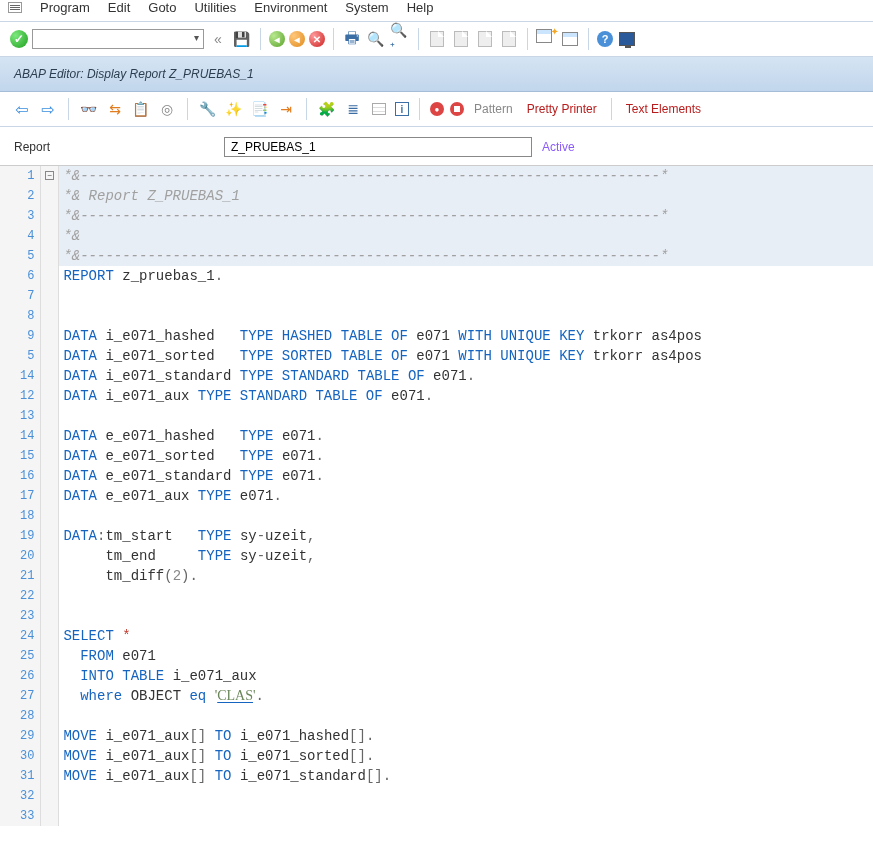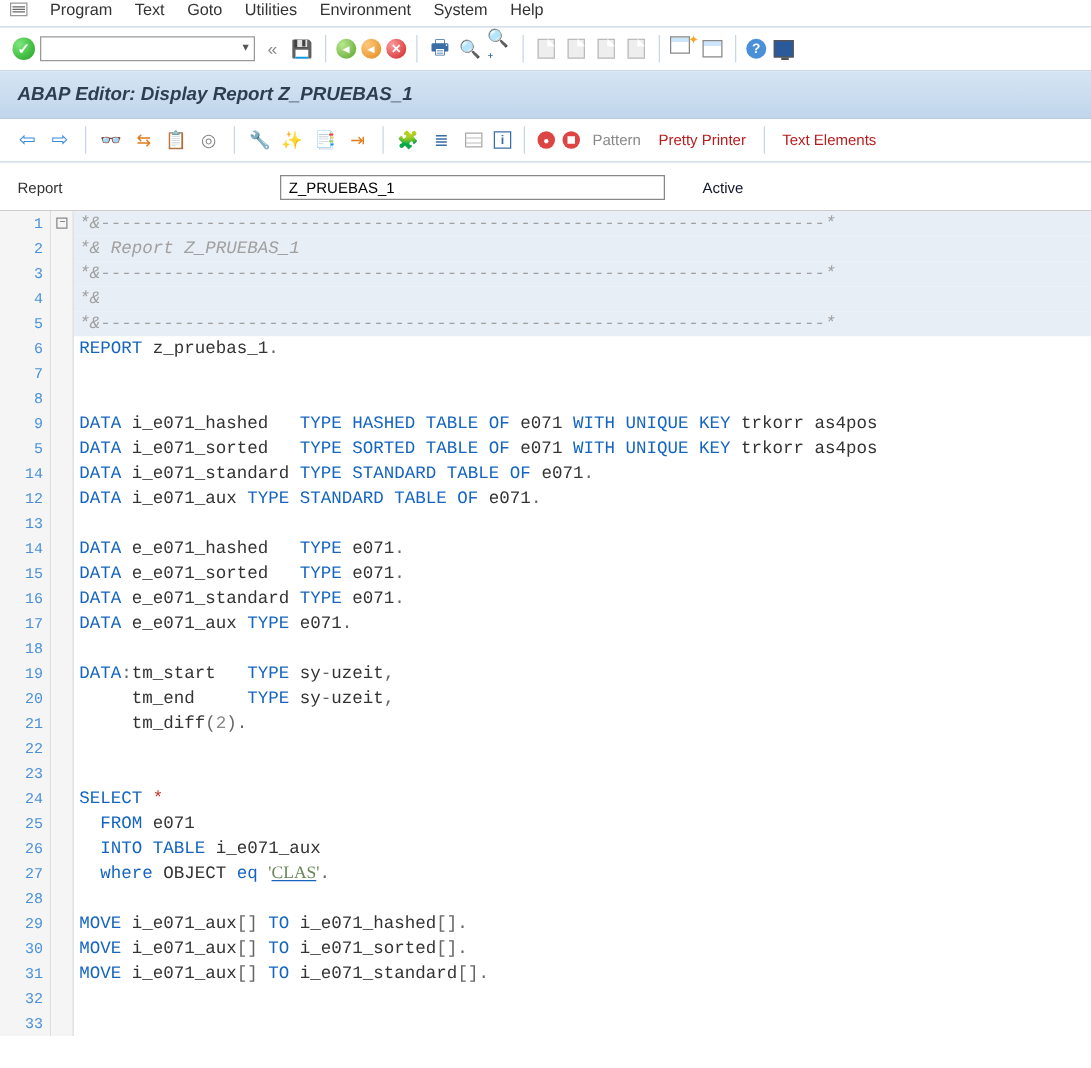--- a/index.html
+++ b/index.html
@@ -29,21 +29,21 @@
 .doc-icon::after { content:""; position:absolute; top:-1px; right:-1px; border:3px solid transparent; border-left-color:#fff; border-bottom-color:#fff; }
 .window-icon { width:16px; height:14px; border:1px solid #888; background: linear-gradient(#cce5ff 0 30%, #fff 30% 100%); display:inline-block; }
 .help-icon { width:16px; height:16px; border-radius:50%; background:#4a90d9; color:#fff; display:inline-flex; align-items:center; justify-content:center; font-weight:bold; font-size:11px; }
 .monitor-icon { width:16px; height:14px; border:1px solid #555; background:#2a5a9a; display:inline-block; position:relative; }
 .monitor-icon::after { content:""; position:absolute; bottom:-3px; left:5px; width:6px; height:2px; background:#555; }
 .newdoc { position: relative; display:inline-block; }
 .newdoc .star { position:absolute; top:-3px; right:-3px; color:#f5a623; font-size:10px; }
 
 
 .titlebar { background: linear-gradient(#d5e4f3, #c1d6ec); padding: 10px 14px; border-bottom: 1px solid #a5bdd6; }
-.titlebar h1 { font-size: 15px; font-style: italic; font-weight: bold; color: #2c3e50; }
+.titlebar h1 { font-size: 12px; font-style: italic; font-weight: normal; color: #2c3e50; }
 
 
 .apptoolbar { display: flex; align-items: center; gap: 6px; padding: 6px 12px; border-bottom: 1px solid #c8d6e5; }
 .arrow { color: #3a8dde; font-size: 16px; }
 .glasses { color: #6aa84f; }
 .toggle { color: #e27d1f; }
 .clip { color: #c9a764; }
 .spiral { color: #888; }
 .cut { color: #c94f4f; }
 .wand { color: #7a3db8; }
@@ -56,21 +56,21 @@
 .bp-red { width:14px; height:14px; border-radius:50%; background:#d44; display:inline-flex; align-items:center; justify-content:center; color:#fff; font-size:8px; }
 .bp-stop { width:14px; height:14px; border-radius:50%; background:#d44; position:relative; display:inline-block; }
 .bp-stop::after { content:""; position:absolute; inset:4px; background:#fff; }
 .txtbtn { color: #888; font-size: 12px; padding: 2px 4px; }
 .txtbtn.active { color: #b91c1c; }
 
 
 .reportline { display: flex; align-items: center; gap: 10px; padding: 10px 14px 8px; }
 .reportline label { font-size: 12px; color: #333; width: 200px; }
 .reportline input { width: 308px; height: 20px; border: 1px solid #888; padding: 0 6px; font-size: 12px; background:#fff; }
-.reportline .status { font-size: 12px; color: #0f172a; margin-left: 20px; text-align: center; }
+.reportline .status { font-size: 12px; color: #8b5cf6; margin-left: 0; text-align: center; }
 
 
 .editor { border-top: 1px solid #ccc; display: flex; font-family: 'Courier New', monospace; font-size: 14px; line-height: 20px; }
 .gutter { background: #f5f5f5; border-right: 1px solid #ddd; text-align: right; color: #888; padding: 0 6px 0 20px; user-select: none; }
 .gutter div { height: 20px; font-size: 12px; color: #4a90d9; }
 .foldcol { width: 18px; background: #f5f5f5; border-right: 1px solid #ddd; }
 .foldcol .fold { width: 9px; height: 9px; border: 1px solid #888; margin: 5px auto 0; font-size: 8px; line-height: 7px; text-align: center; color: #555; }
 .code { flex: 1; white-space: pre; color: #333; overflow: hidden; }
 .code .row { height: 20px; padding-left: 4px; }
 .code .row.hl { background: #e8eef5; }
@@ -86,21 +86,21 @@
 </head>
 <body>
 
 <div class="menubar">
   <div class="menu-btn">
       <span></span>
       <span></span>
       <span></span>
     </div>
   <a href="#">Program</a>
-  <a href="#">Text</a>
+  <a href="#">Edit</a>
   <a href="#">Goto</a>
   <a href="#">Utilities</a>
   <a href="#">Environment</a>
   <a href="#">System</a>
   <a href="#">Help</a>
 </div>
 
 <div class="systoolbar">
   <span class="greencheck">✓</span>
   <div class="combo"></div>

